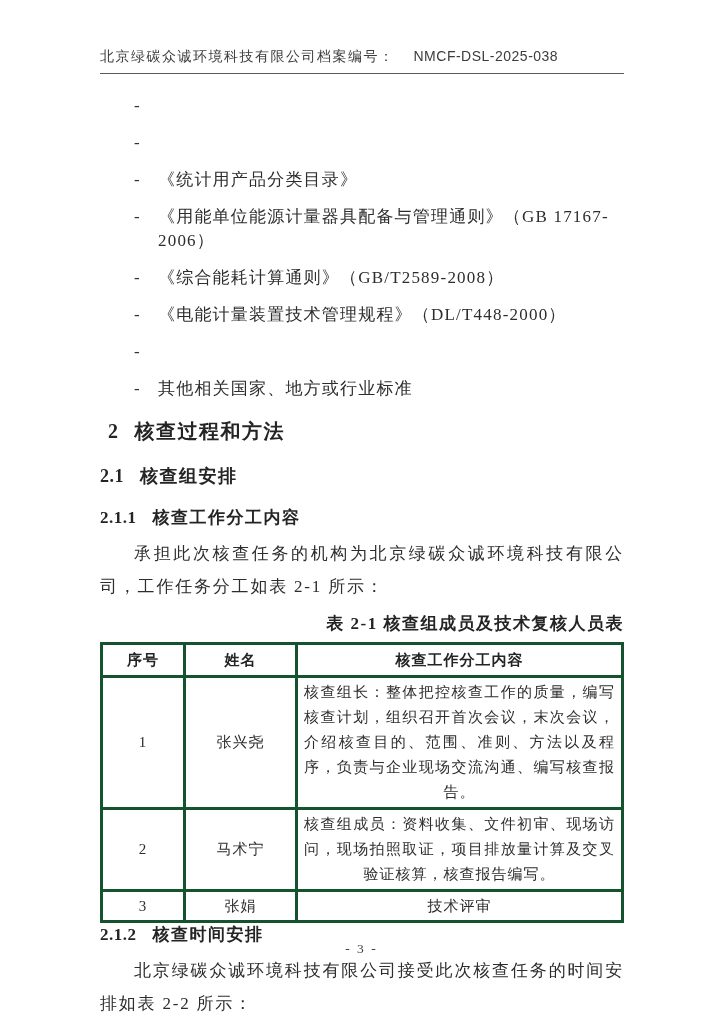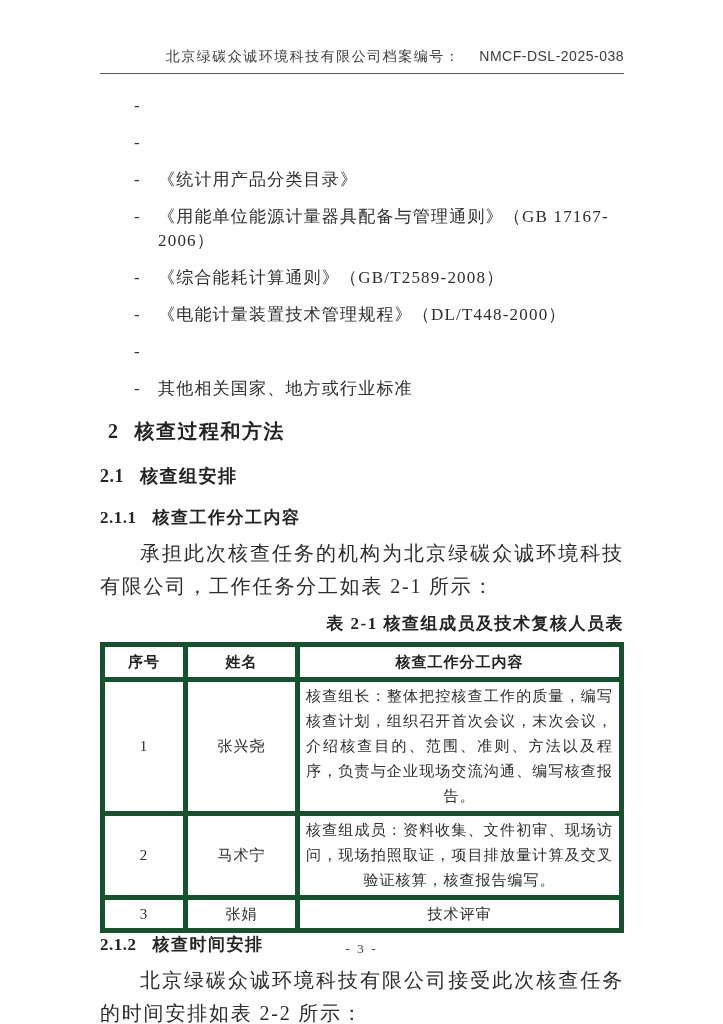--- a/index.html
+++ b/index.html
@@ -16,21 +16,21 @@
     color: #2d2d2d;
     overflow: hidden;
   }
   .content {
     padding: 48px 99px 0 100px;
   }
 
   
   .doc-header {
     display: flex;
-    justify-content: flex-end;
+    justify-content: flex-start;
     align-items: baseline;
     font-size: 14px;
     letter-spacing: 1.5px;
     color: #3c3c3c;
     padding-bottom: 7px;
     border-bottom: 1px solid #5a5a5a;
   }
   .archive { white-space: nowrap; }
   .archive .num {
     margin-left: 14px;
@@ -68,21 +68,21 @@
     align-items: baseline;
   }
   .h-l1 { font-size: 20px; margin: 17px 0 0 8px; }
   .h-l2 { font-size: 18px; margin: 19px 0 0 0; }
   .h-l3 { font-size: 17px; margin: 18px 0 0 0; }
   .h-num { margin-right: 16px; letter-spacing: 0.5px; }
 
   
   .para {
     margin: 8px 0 0 0;
-    font-size: 20px;
+    font-size: 17px;
     line-height: 33px;
     letter-spacing: 1.8px;
     text-align: justify;
     text-indent: 2em;
     color: #2d2d2d;
   }
 
   
   .tbl-caption {
     margin-top: 9px;
@@ -92,21 +92,21 @@
     letter-spacing: 1.5px;
     color: #242424;
   }
   table.members {
     margin-top: 7px;
     width: 100%;
     border-collapse: collapse;
     table-layout: fixed;
   }
   table.members th, table.members td {
-    border: 5px solid #14532d;
+    border: 3px solid #14532d;
     font-size: 15px;
     letter-spacing: 1px;
     color: #2d2d2d;
     padding: 2px 6px;
     vertical-align: middle;
   }
   table.members th {
     font-weight: bold;
     text-align: center;
     height: 26px;

